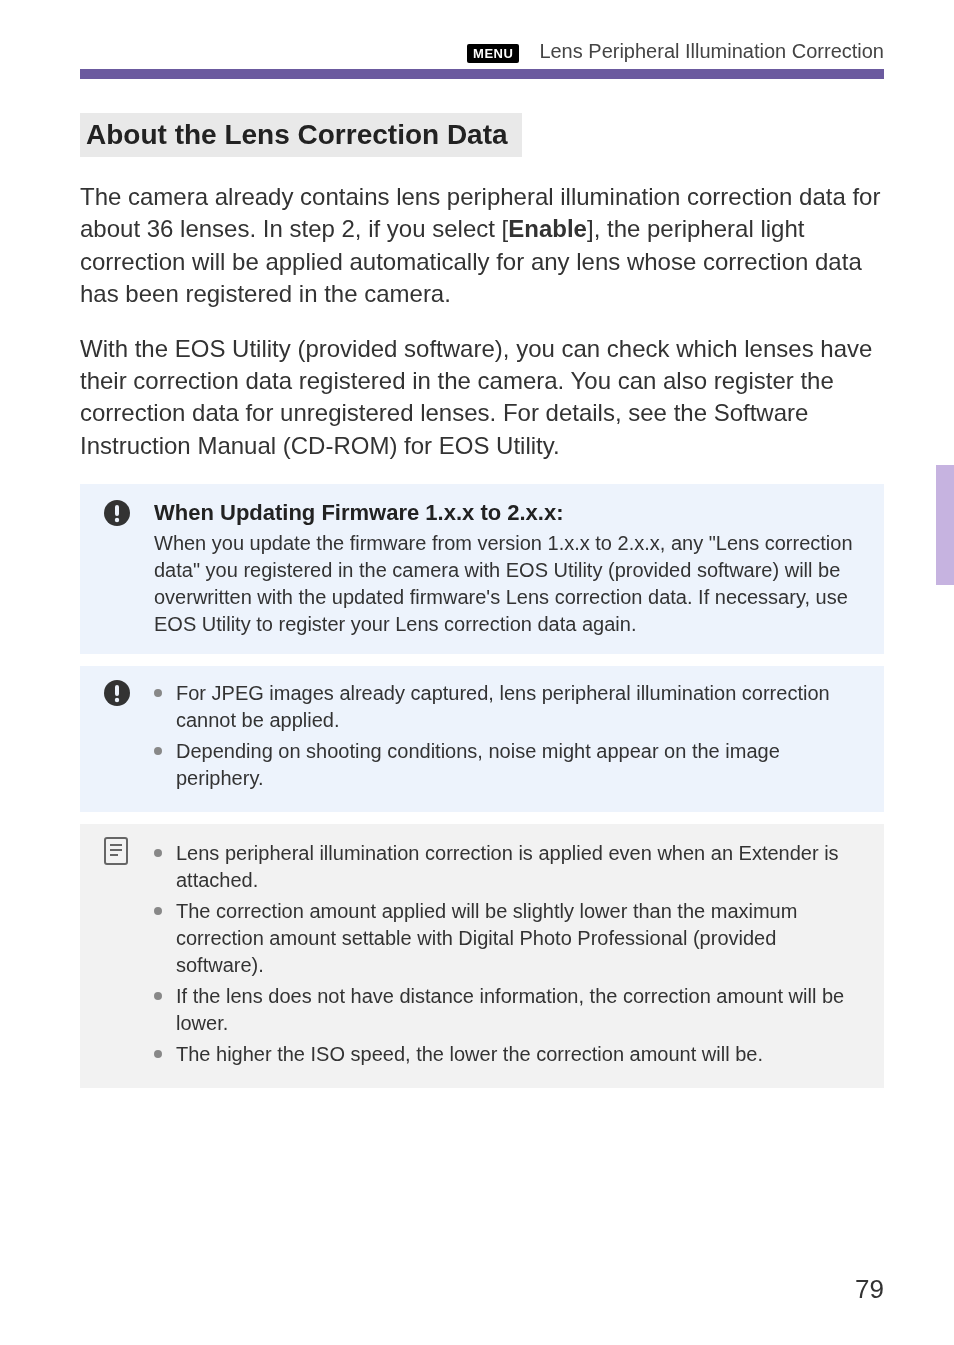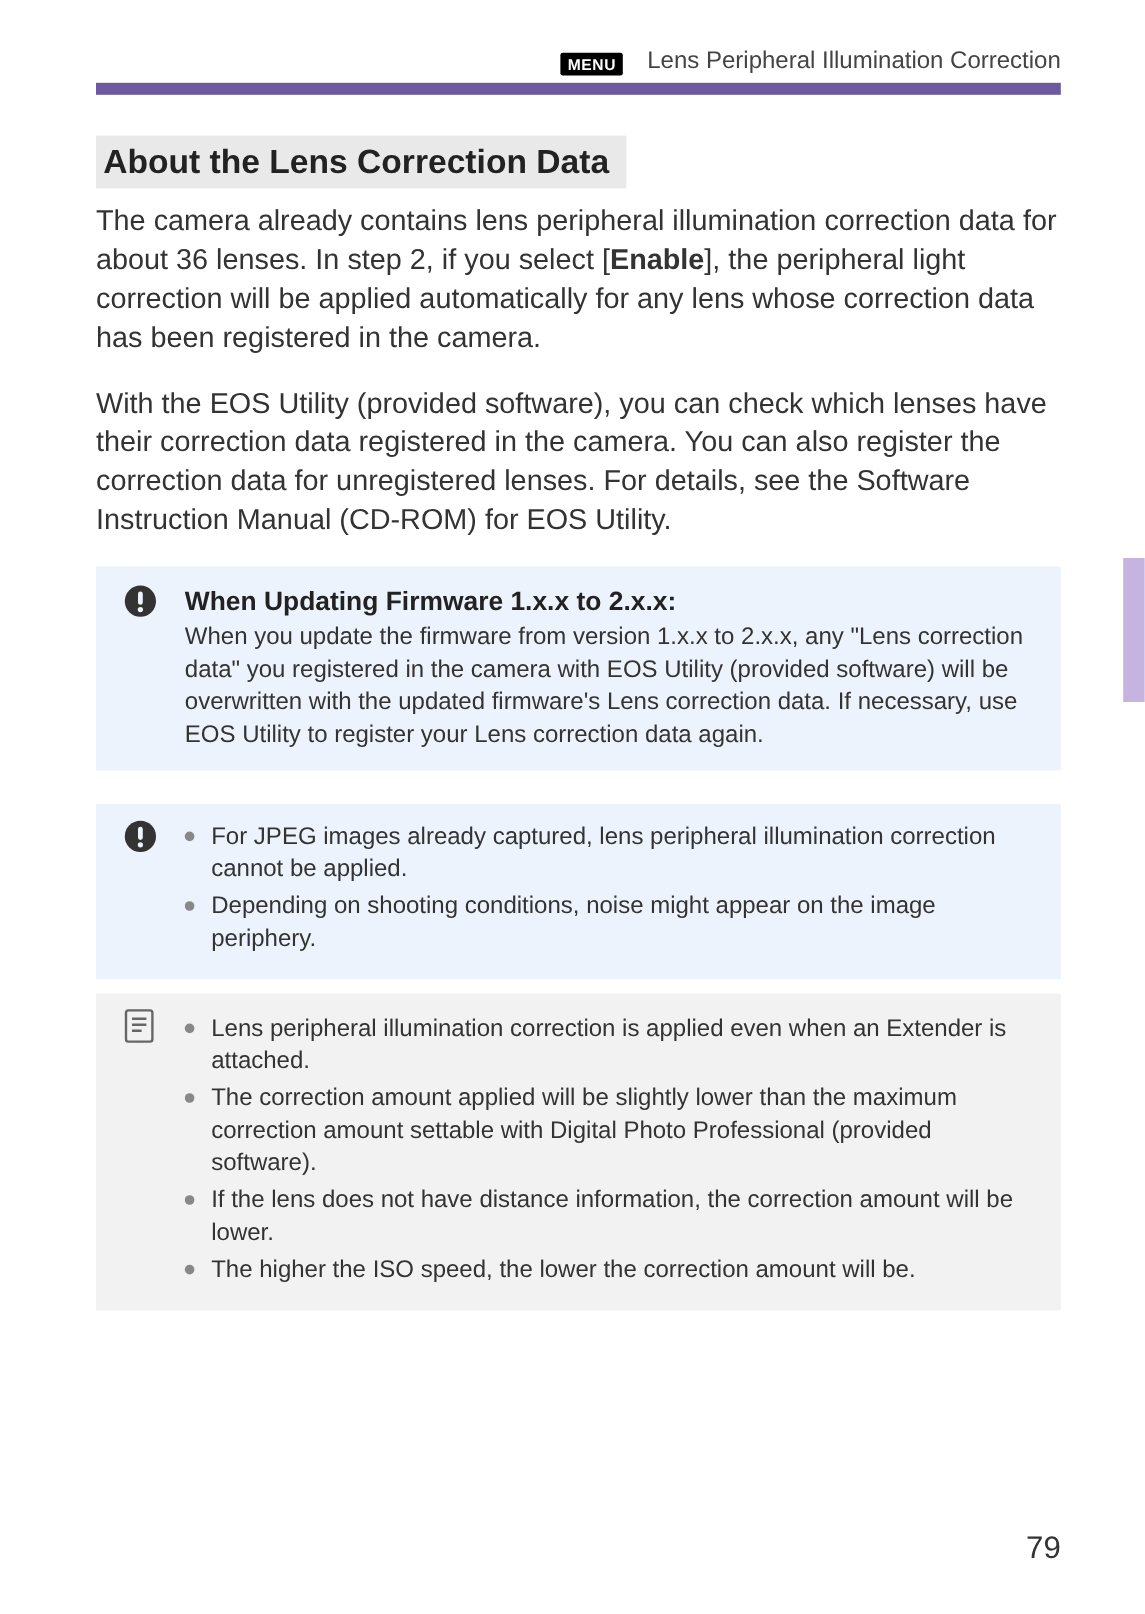--- a/index.html
+++ b/index.html
@@ -5,29 +5,29 @@
   * { margin: 0; padding: 0; box-sizing: border-box; }
   html, body { width: 954px; height: 1345px; background: #fff; font-family: Arial, Helvetica, sans-serif; color: #333; }
   .page { width: 954px; height: 1345px; position: relative; padding: 40px 70px 40px 80px; }
 
   .header-row { display: flex; align-items: flex-end; justify-content: flex-end; gap: 20px; margin-bottom: 6px; }
   .menu-badge { background: #000; color: #fff; font-size: 13px; font-weight: bold; padding: 2px 6px; border-radius: 2px; letter-spacing: 0.5px; }
   .header-text { font-size: 20px; color: #444; }
 
   .purple-bar { height: 10px; background: #6b5a9f; margin-bottom: 34px; }
 
-  .section-title-wrap { margin-bottom: 12px; }
+  .section-title-wrap { margin-bottom: 24px; }
   .section-title { display: inline-block; background: #e9e9e9; font-size: 28px; font-weight: bold; color: #222; padding: 6px 14px 6px 6px; }
 
   .body-para { font-size: 24px; line-height: 1.35; color: #333; margin-bottom: 22px; }
 
   .tab { position: absolute; right: 0; top: 465px; width: 18px; height: 120px; background: #c6b3e0; }
 
   .caution-box { background: #edf3fc; padding: 16px 22px 16px 74px; position: relative; }
-  .caution-box.second { margin-top: 28px; padding-top: 14px; }
+  .caution-box.second { margin-top: 12px; padding-top: 14px; }
   .note-box { background: #f2f2f2; padding: 16px 22px 16px 74px; margin-top: 12px; position: relative; }
 
   .box-icon { position: absolute; left: 22px; top: 14px; }
   .box-icon.second { top: 12px; }
 
   .subhead { font-size: 22px; font-weight: bold; color: #222; margin-bottom: 4px; }
   .sub-body { font-size: 20px; line-height: 1.35; color: #333; }
 
   ul.bul { list-style: none; }
   ul.bul li { position: relative; padding-left: 22px; font-size: 20px; line-height: 1.35; color: #333; margin-bottom: 4px; }

